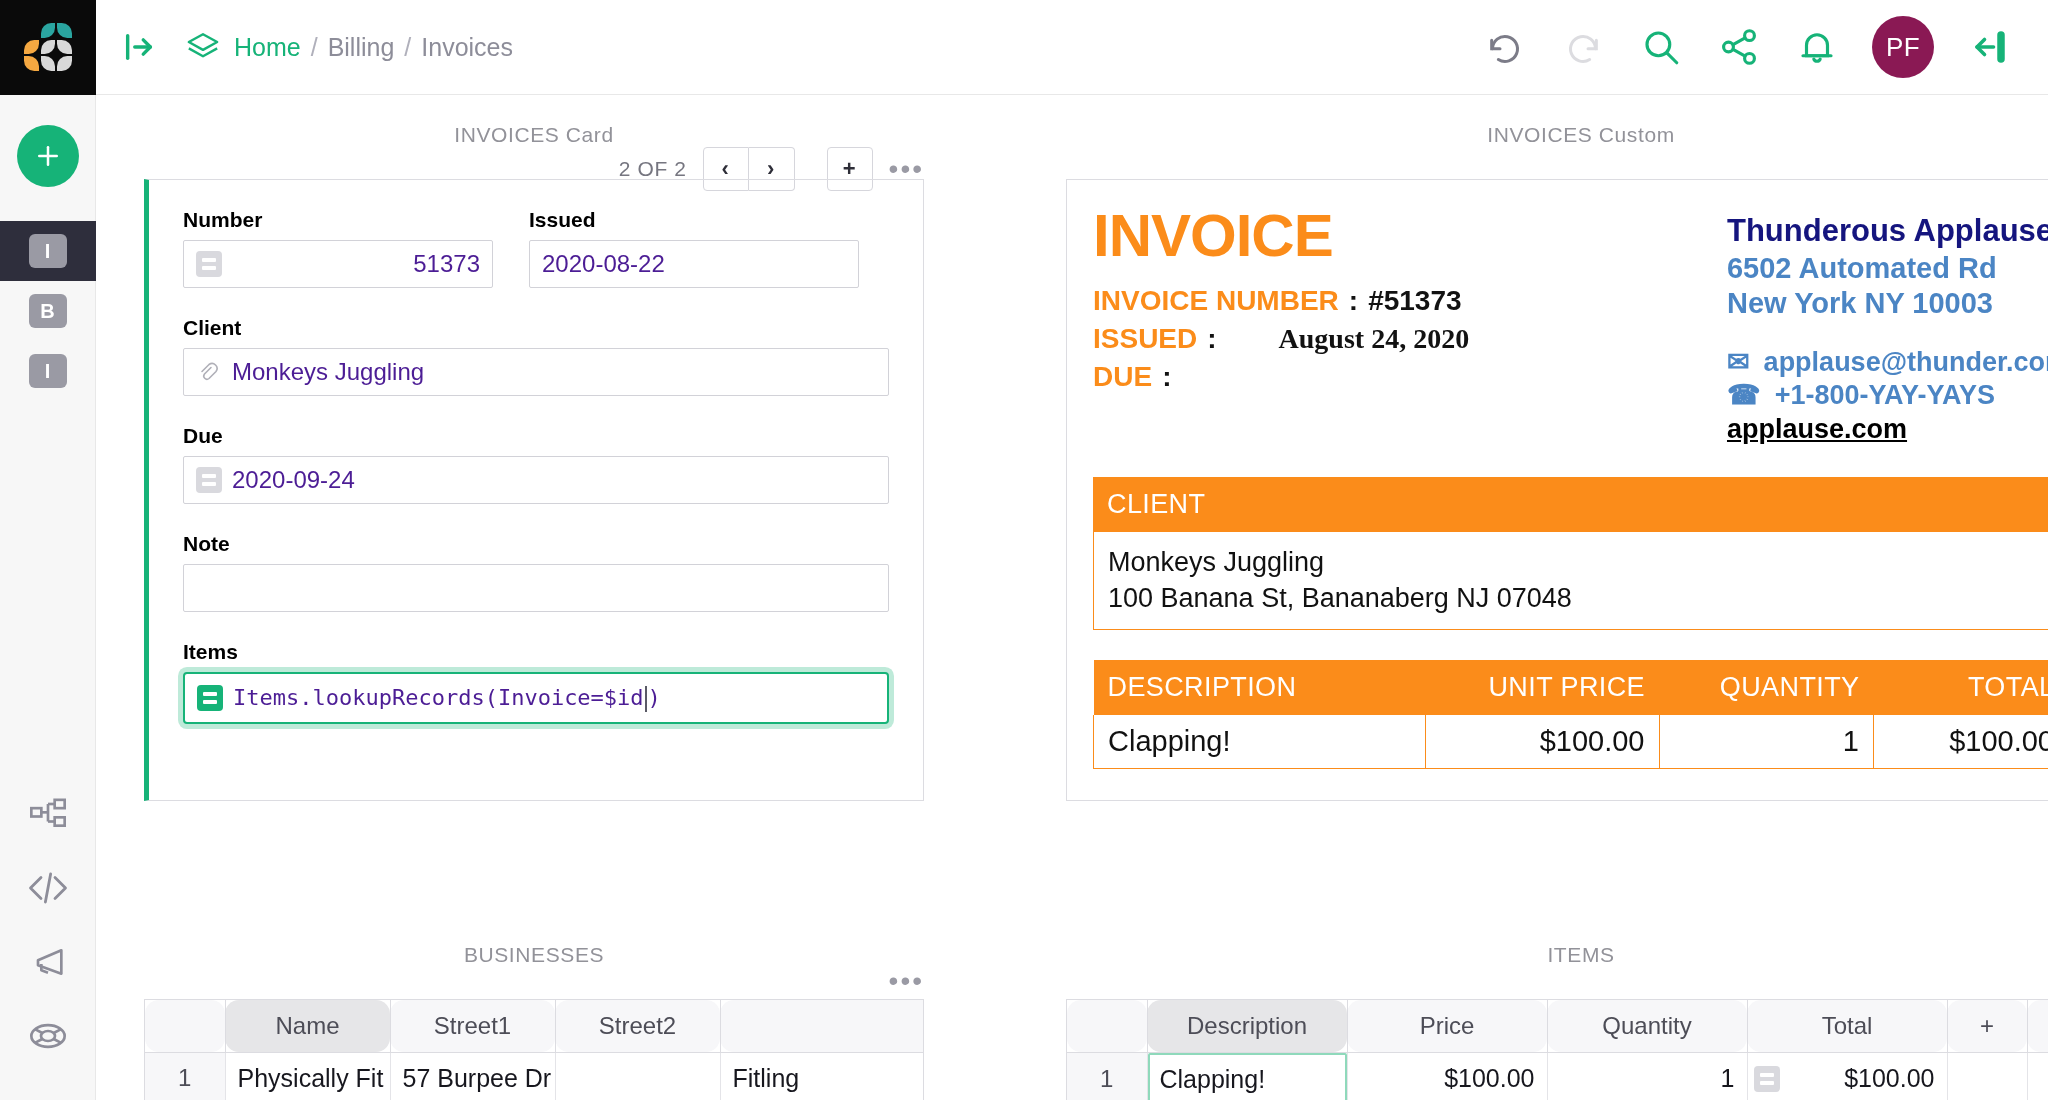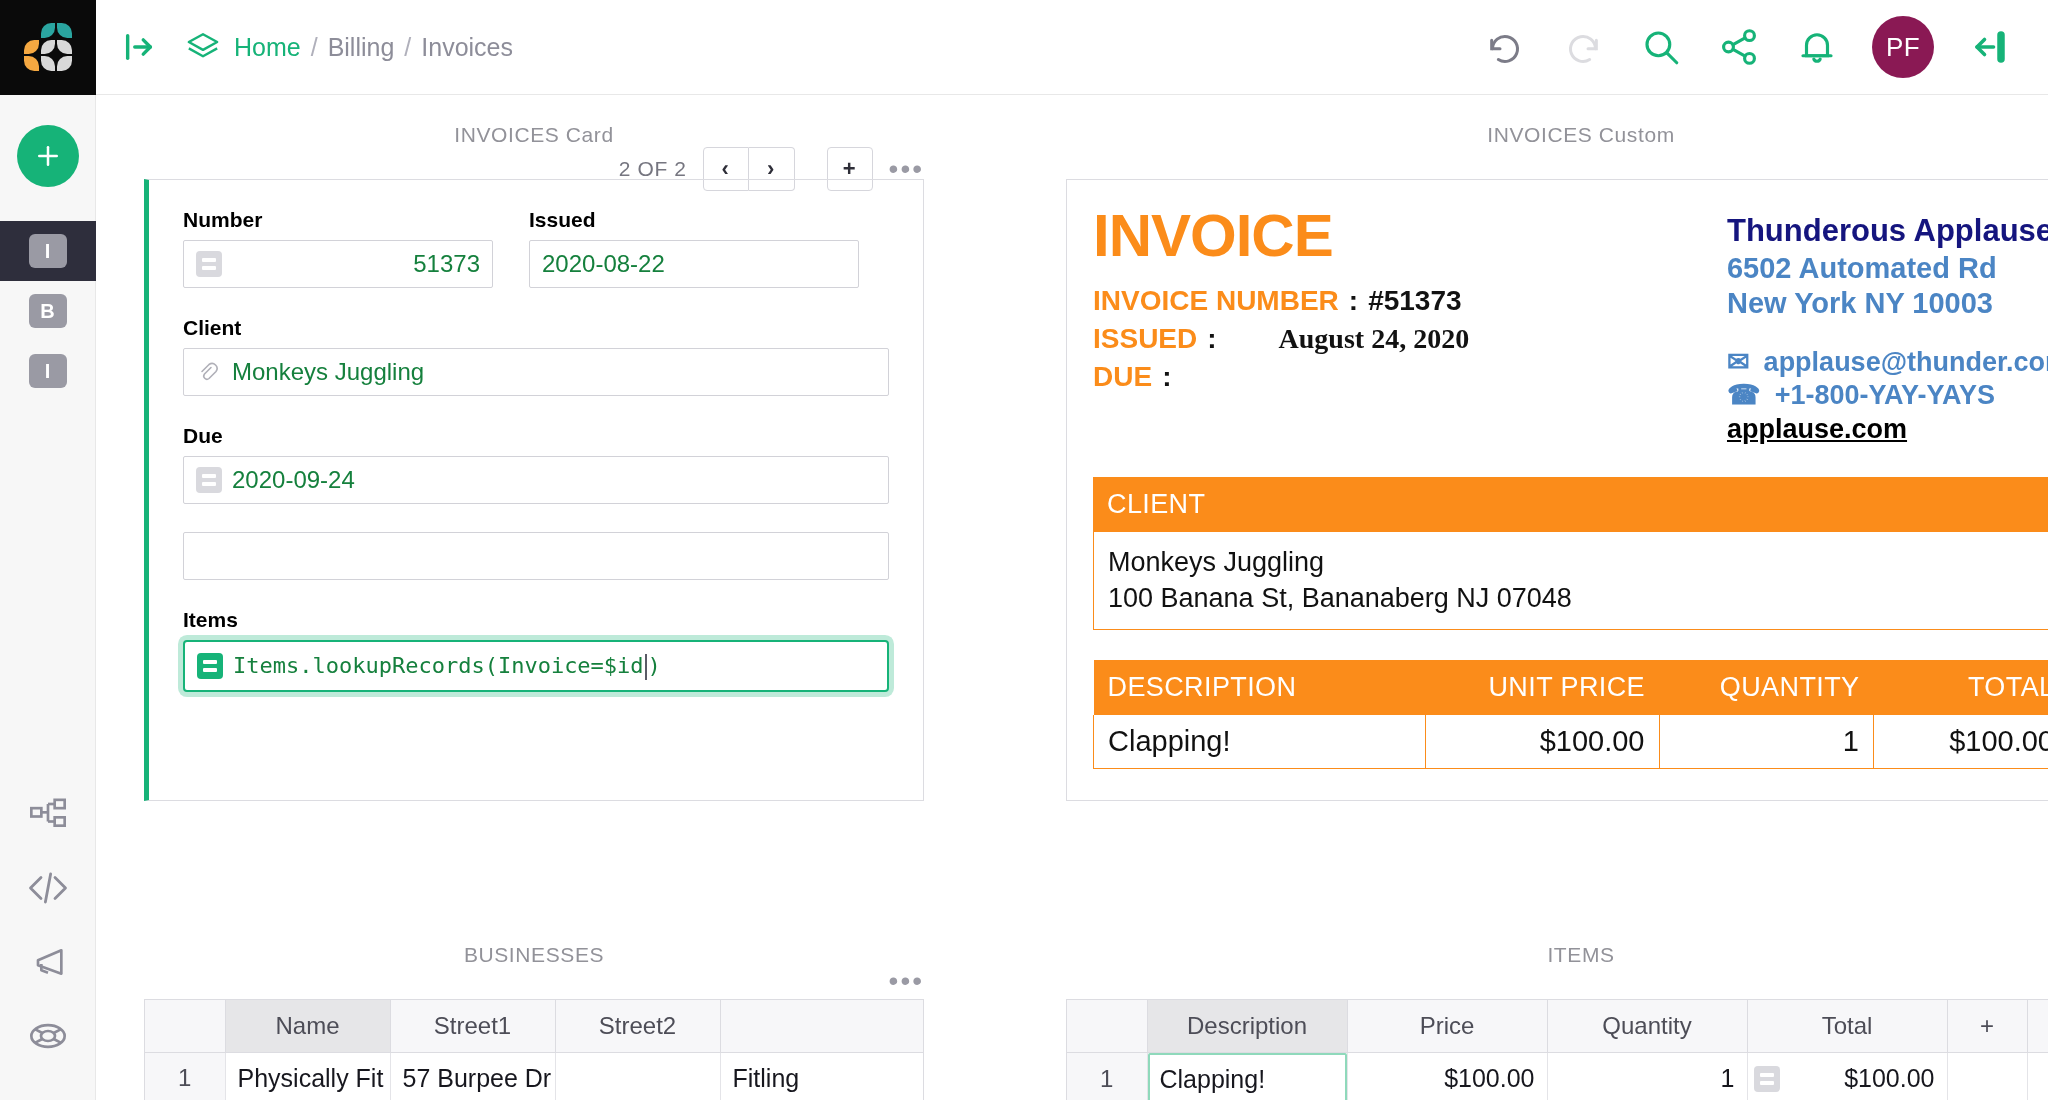--- a/index.html
+++ b/index.html
@@ -108,21 +108,21 @@
   .sq-btn.solo { border-radius: 4px; margin-left: 16px; }
 
   .card-body {
     border: 1px solid #dcdce1; border-left: 5px solid #16b378;
     height: 622px; padding: 28px 34px 0 34px; position: relative;
   }
   .f-label { font-size: 21px; color: #000000; font-weight: bold; margin-bottom: 8px; }
   .f-row { display: flex; gap: 36px; }
   .f-input {
     border: 1px solid #d2d2d8; height: 48px; border-radius: 2px;
-    display: flex; align-items: center; padding: 0 12px; font-size: 24px; color: #15803d;
+    display: flex; align-items: center; padding: 0 12px; font-size: 24px; color: #4c1d95;
     background: #fff;
     text-align: center;
   }
   .f-input .val { margin-left: auto; }
   .f-input .val-left { margin-left: 10px; }
   .f-block { margin-bottom: 28px; }
   .fx-icon {
     width: 26px; height: 26px; border-radius: 4px; background: #d9d9de; flex: none;
     display: flex; flex-direction: column; align-items: center; justify-content: center; gap: 4px;
   }
@@ -175,21 +175,21 @@
   .itbl .body-row td + td { border-left: none; }
 
   
   #biz-widget { left: 48px; top: 848px; width: 780px; }
   #items-widget { left: 970px; top: 848px; width: 1030px; }
   .grid-wrap { border: 1px solid #dcdce1; border-bottom: none; overflow: hidden; }
   .gtbl { border-collapse: collapse; table-layout: fixed; }
   .gtbl th {
     background: #f7f7f9; color: #4d4d57; font-weight: normal; font-size: 24px;
     height: 52px; border-right: 1px solid #dcdce1; border-bottom: 1px solid #dcdce1;
-    text-align: center; padding: 0 10px;
+    text-align: center; padding: 0 10px; border-radius: 14px;
   }
   .gtbl th.col-sel { background: #e6e6e8; }
   .gtbl th.rownum { background: #f7f7f9; }
   .gtbl td {
     height: 52px; font-size: 25px; color: #17171e; border-right: 1px solid #e4e4e8;
     border-bottom: 1px solid #e4e4e8; padding: 0 12px; background: #fff; white-space: nowrap; overflow: hidden;
   }
   .gtbl td.rownum {
     background: #f7f7f9; color: #4d4d57; text-align: center; font-size: 24px;
   }
@@ -397,20 +397,21 @@
         <div class="f-input">
           <span class="fx-icon">
               <i></i>
               <i></i>
             </span>
           <span class="val-left">2020-09-24</span>
         </div>
       </div>
 
       <div class="f-block">
+        <div class="f-label">Note</div>
         <div class="f-input">
           <span></span>
         </div>
       </div>
 
       <div class="f-block">
         <div class="f-label">Items</div>
         <div class="f-input focused">
           <span class="fx-icon green">
               <i></i>

